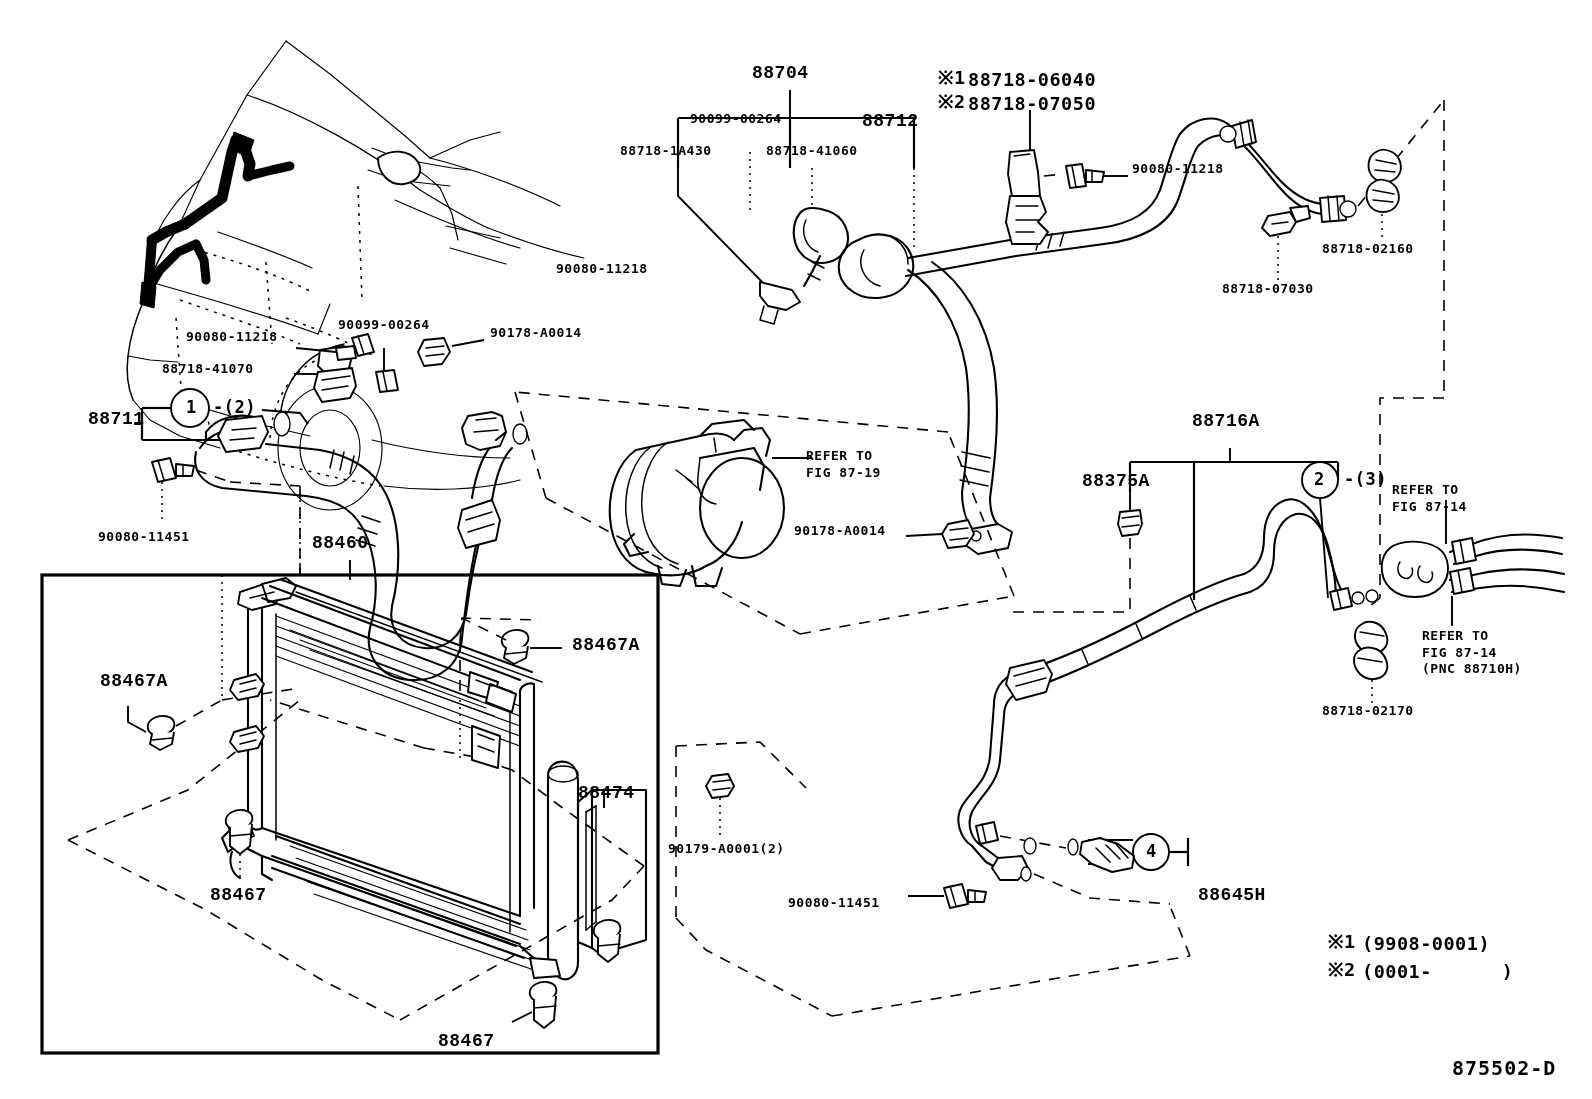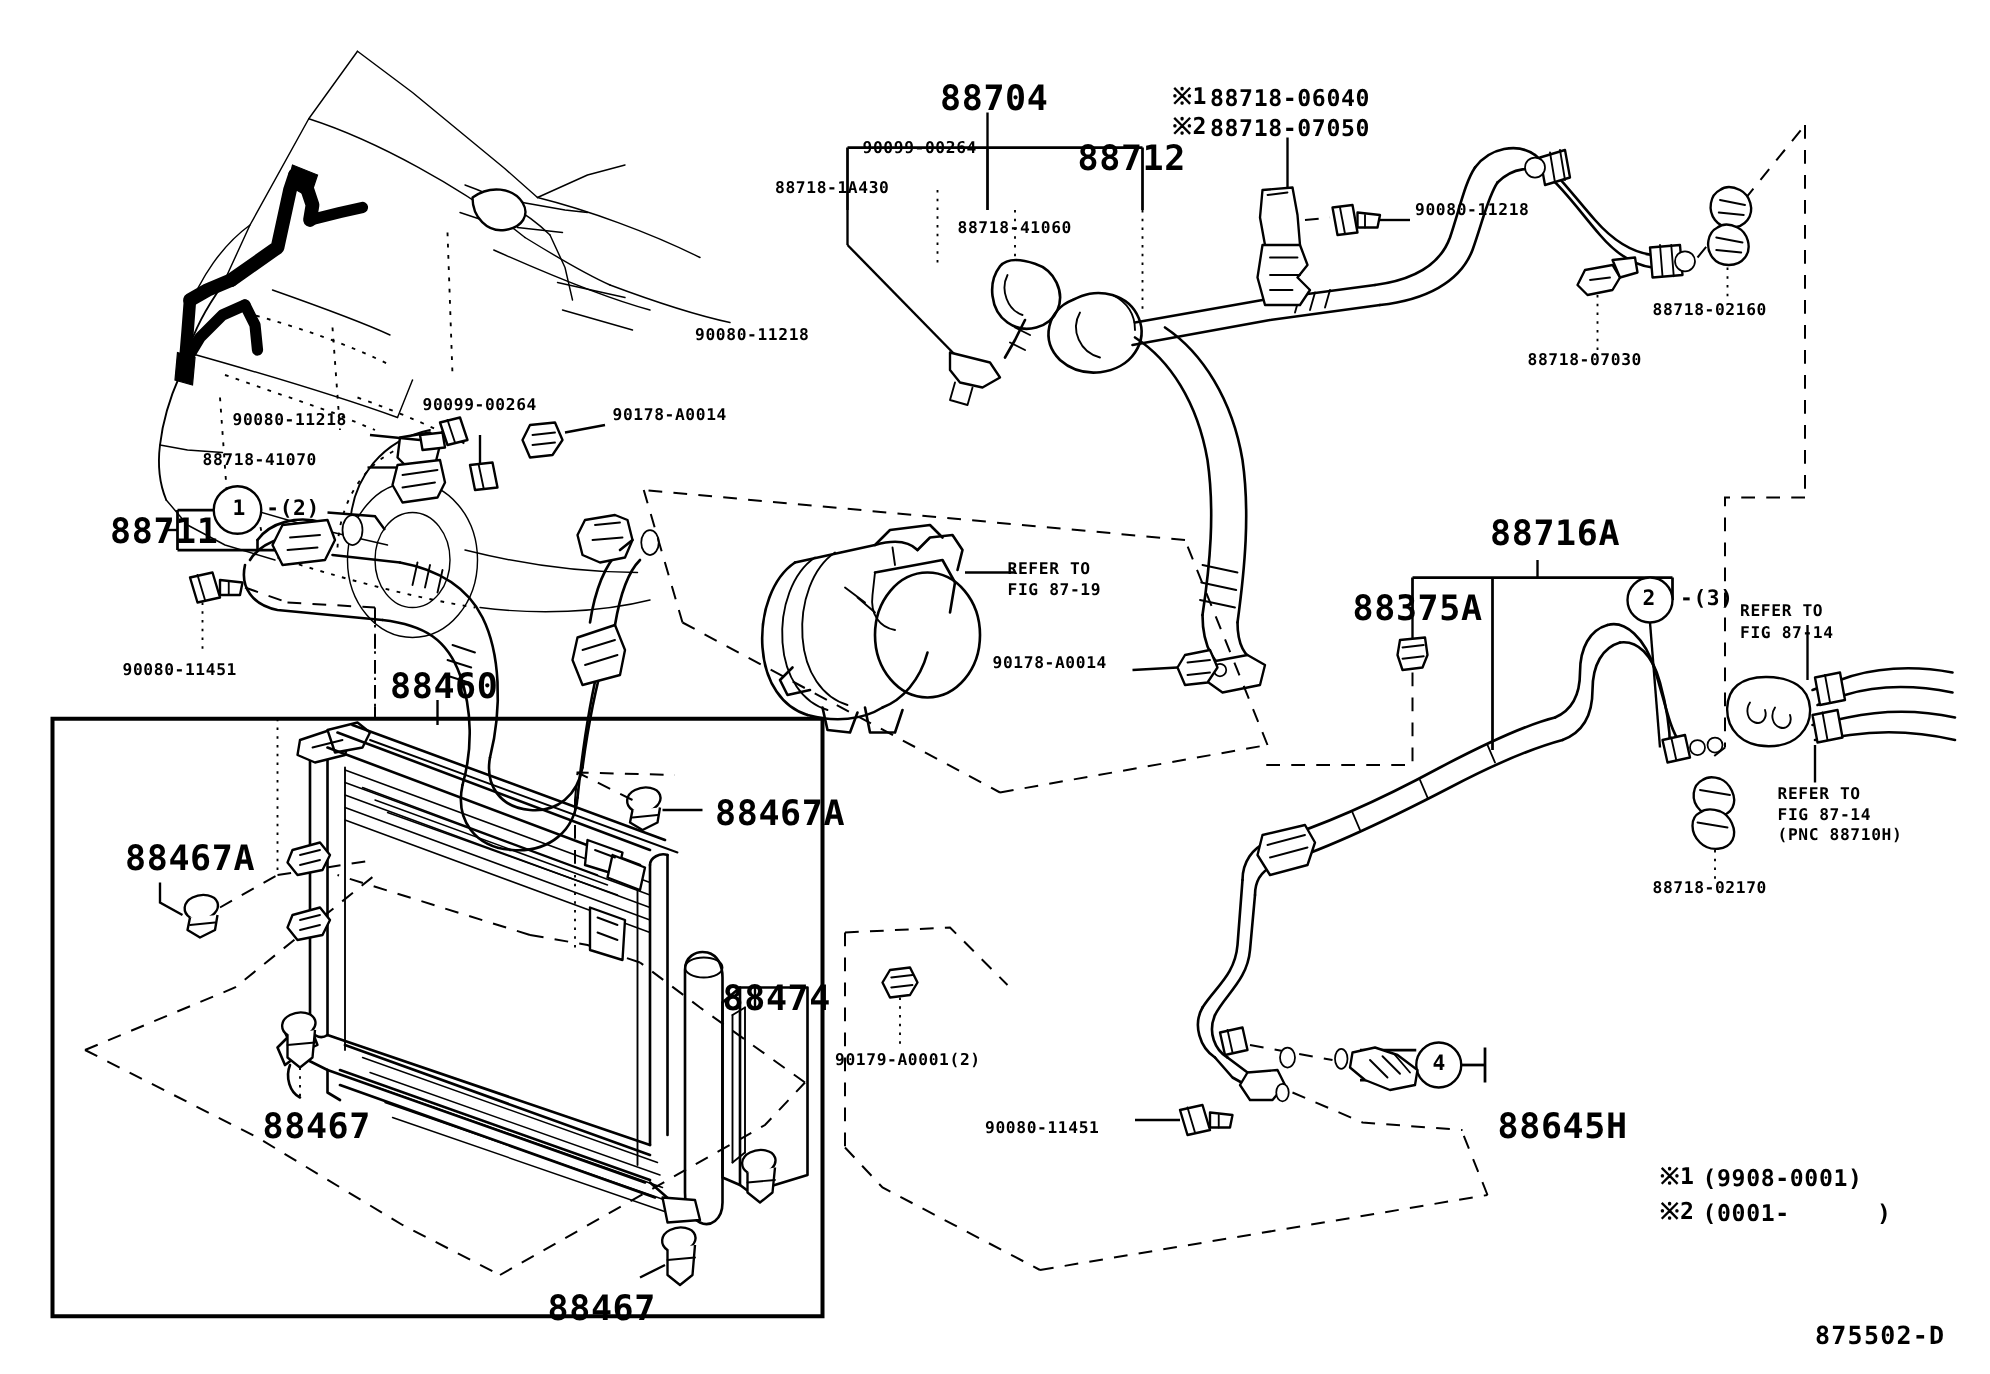--- a/index.html
+++ b/index.html
@@ -13,21 +13,21 @@
   .lbl{
     position:absolute;white-space:pre;
     font-family:"DejaVu Sans Mono","Liberation Mono",monospace;
     font-weight:700;
     letter-spacing:0.5px;
     color:#000;
     line-height:1.06;
   }
   .s18{font-size:18.5px;}
   .s19{font-size:13px;}
-  .s20{font-size:28px;}
+  .s20{font-size:18px;font-family:Liberation Mono, monospace;}
   .s17{font-size:17px;}
   .dwg{font-size:20px;letter-spacing:1px;font-weight:700;}
   .two{line-height:1.28;}
 </style>
 </head>
 <body>
 
 <div id="stage">
 
   <svg id="art" viewBox="0 0 1592 1099">
@@ -591,21 +591,21 @@
     </g>
 
     <path class="ld" d="M300 576 L300 560"></path>
 
   </svg>
 
   <div class="lbl s20" style="left:752px; top:64px;">88704</div>
   <div class="lbl s19" style="left:690px; top:112px;">90099-00264</div>
   <div class="lbl s20" style="left:862px; top:112px;text-align:right;">88712</div>
   <div class="lbl s19" style="left:620px; top:144px;">88718-1A430</div>
-  <div class="lbl s19" style="left:766px; top:144px;margin-top:32px;">88718-41060</div>
+  <div class="lbl s19" style="left:766px; top:144px;">88718-41060</div>
 
   <div class="lbl s18" style="left:938px; top:68px;">※1</div>
   <div class="lbl s18" style="left:968px; top:70px;">88718-06040</div>
   <div class="lbl s18" style="left:938px; top:92px;">※2</div>
   <div class="lbl s18" style="left:968px; top:94px;">88718-07050</div>
 
   <div class="lbl s19" style="left:1132px; top:162px;">90080-11218</div>
   <div class="lbl s19" style="left:1322px; top:242px;">88718-02160</div>
   <div class="lbl s19" style="left:1222px; top:282px;">88718-07030</div>
 

